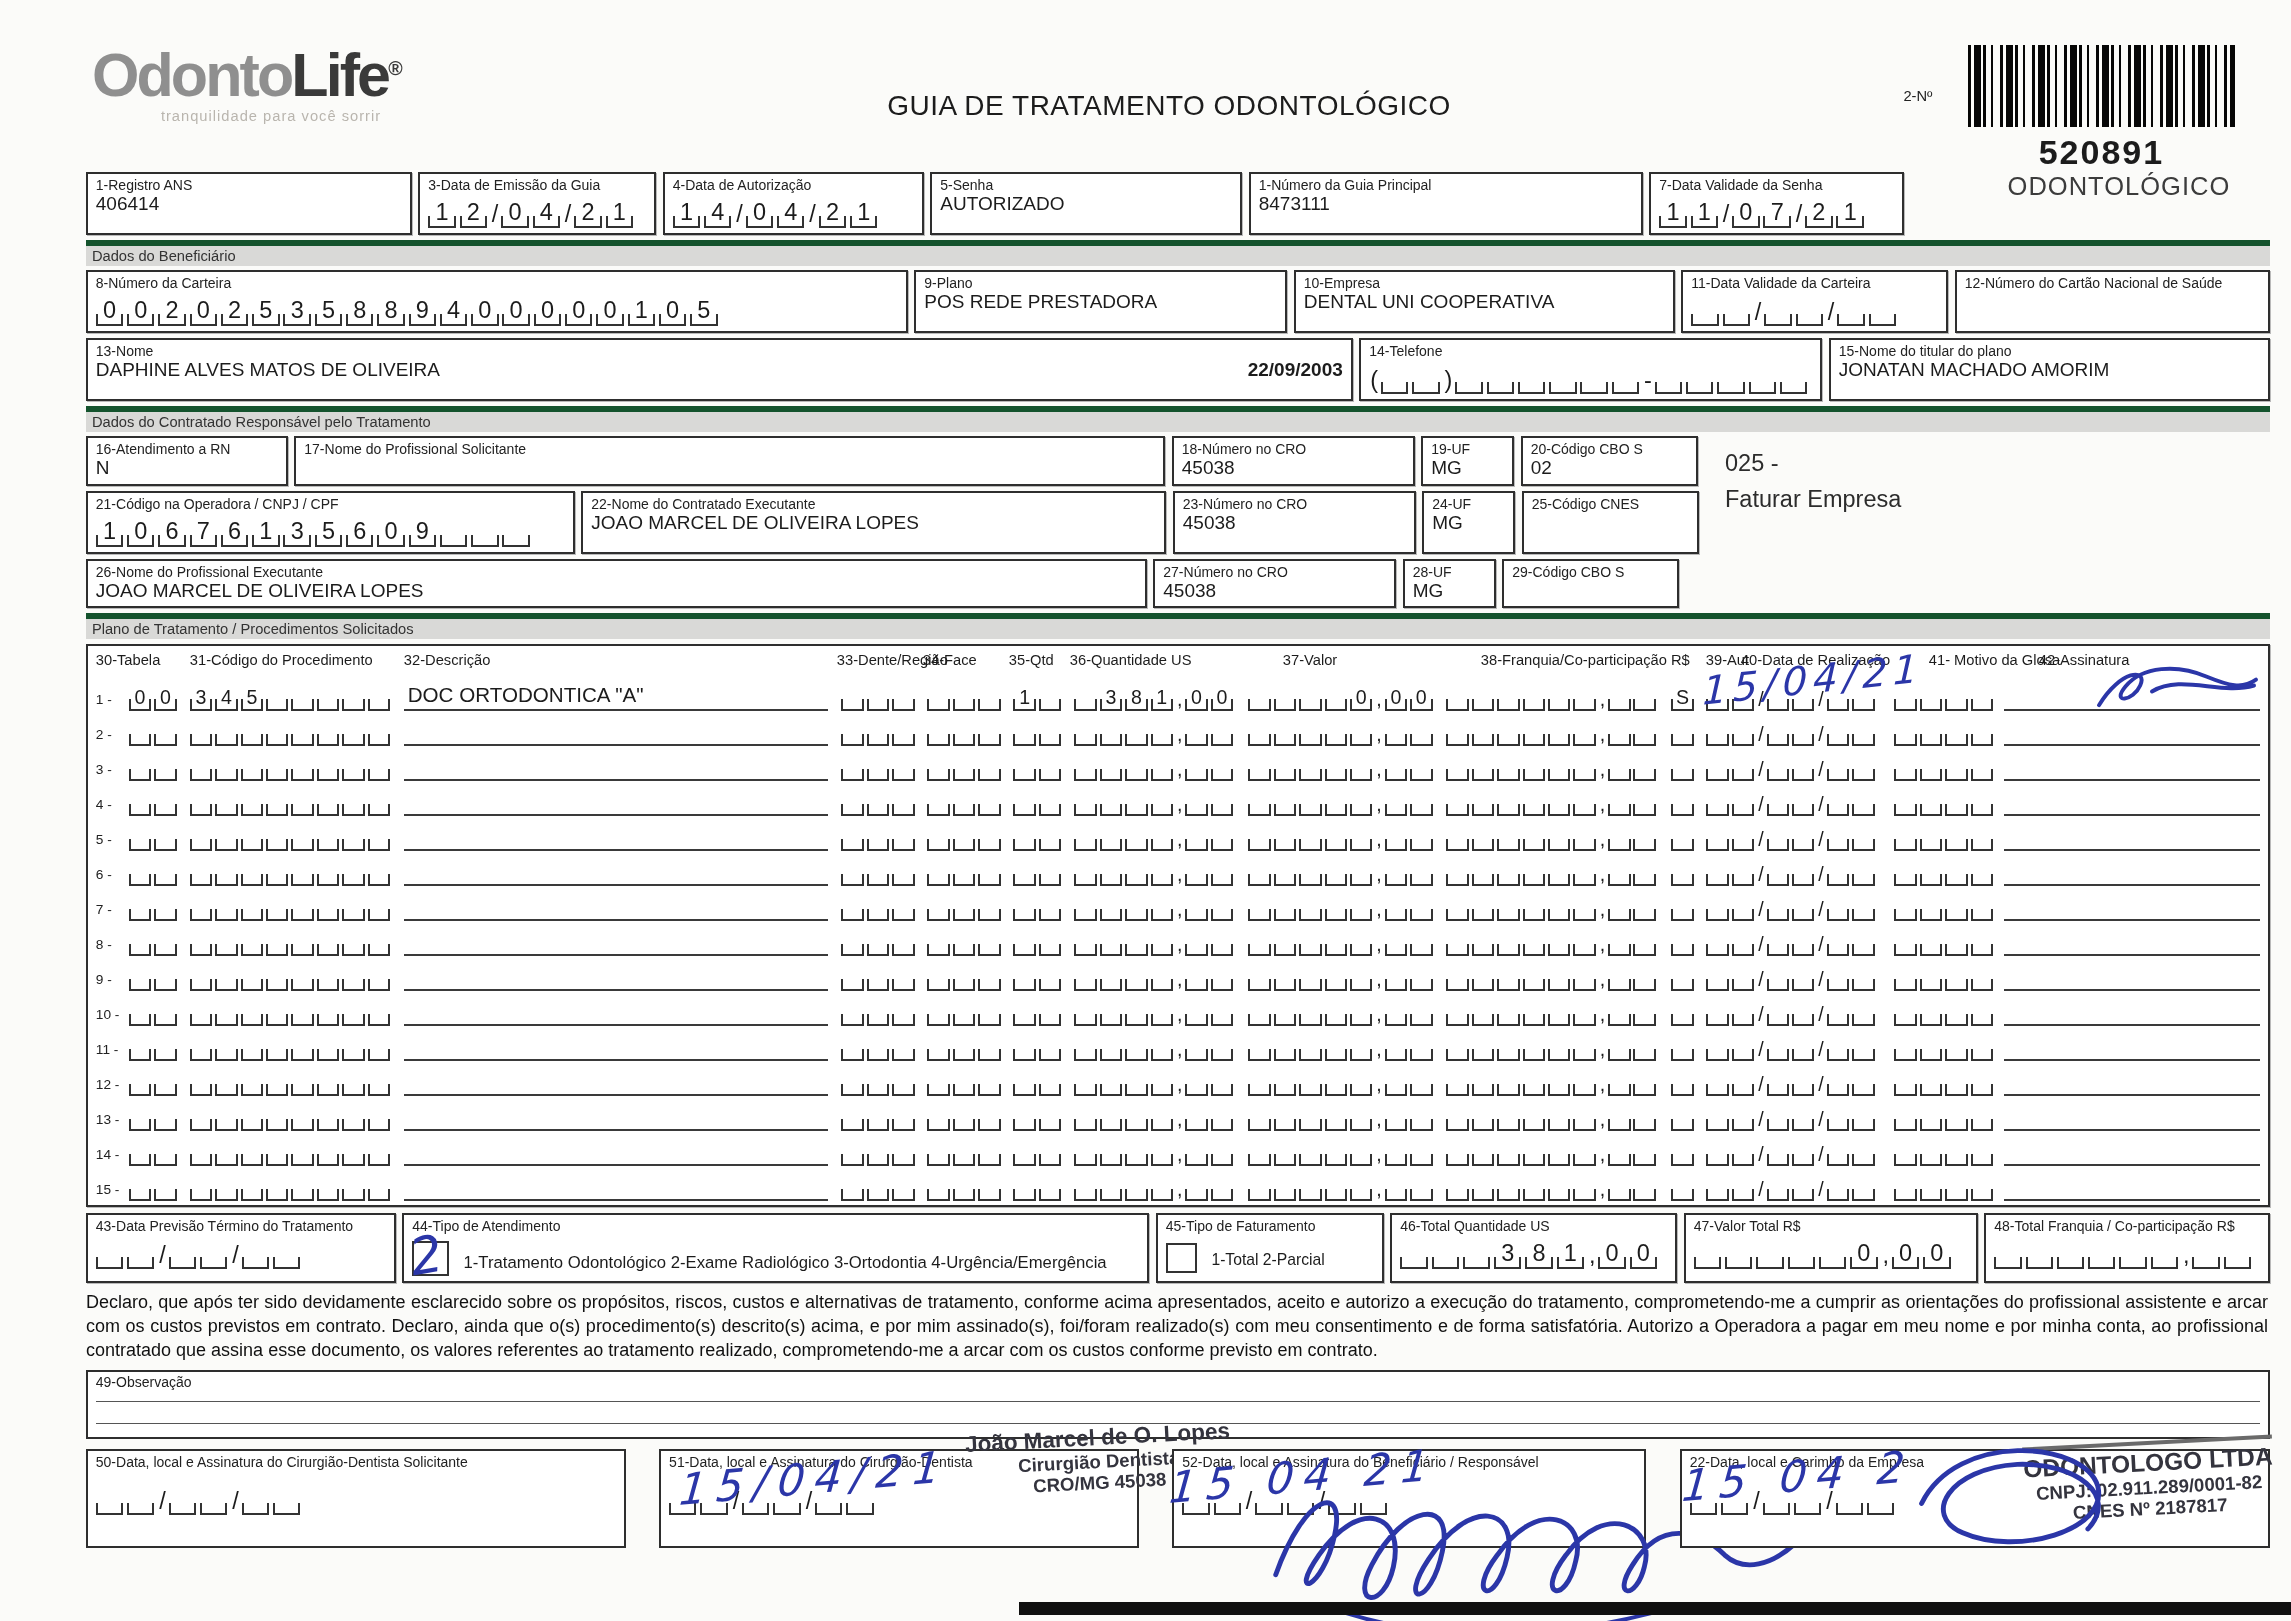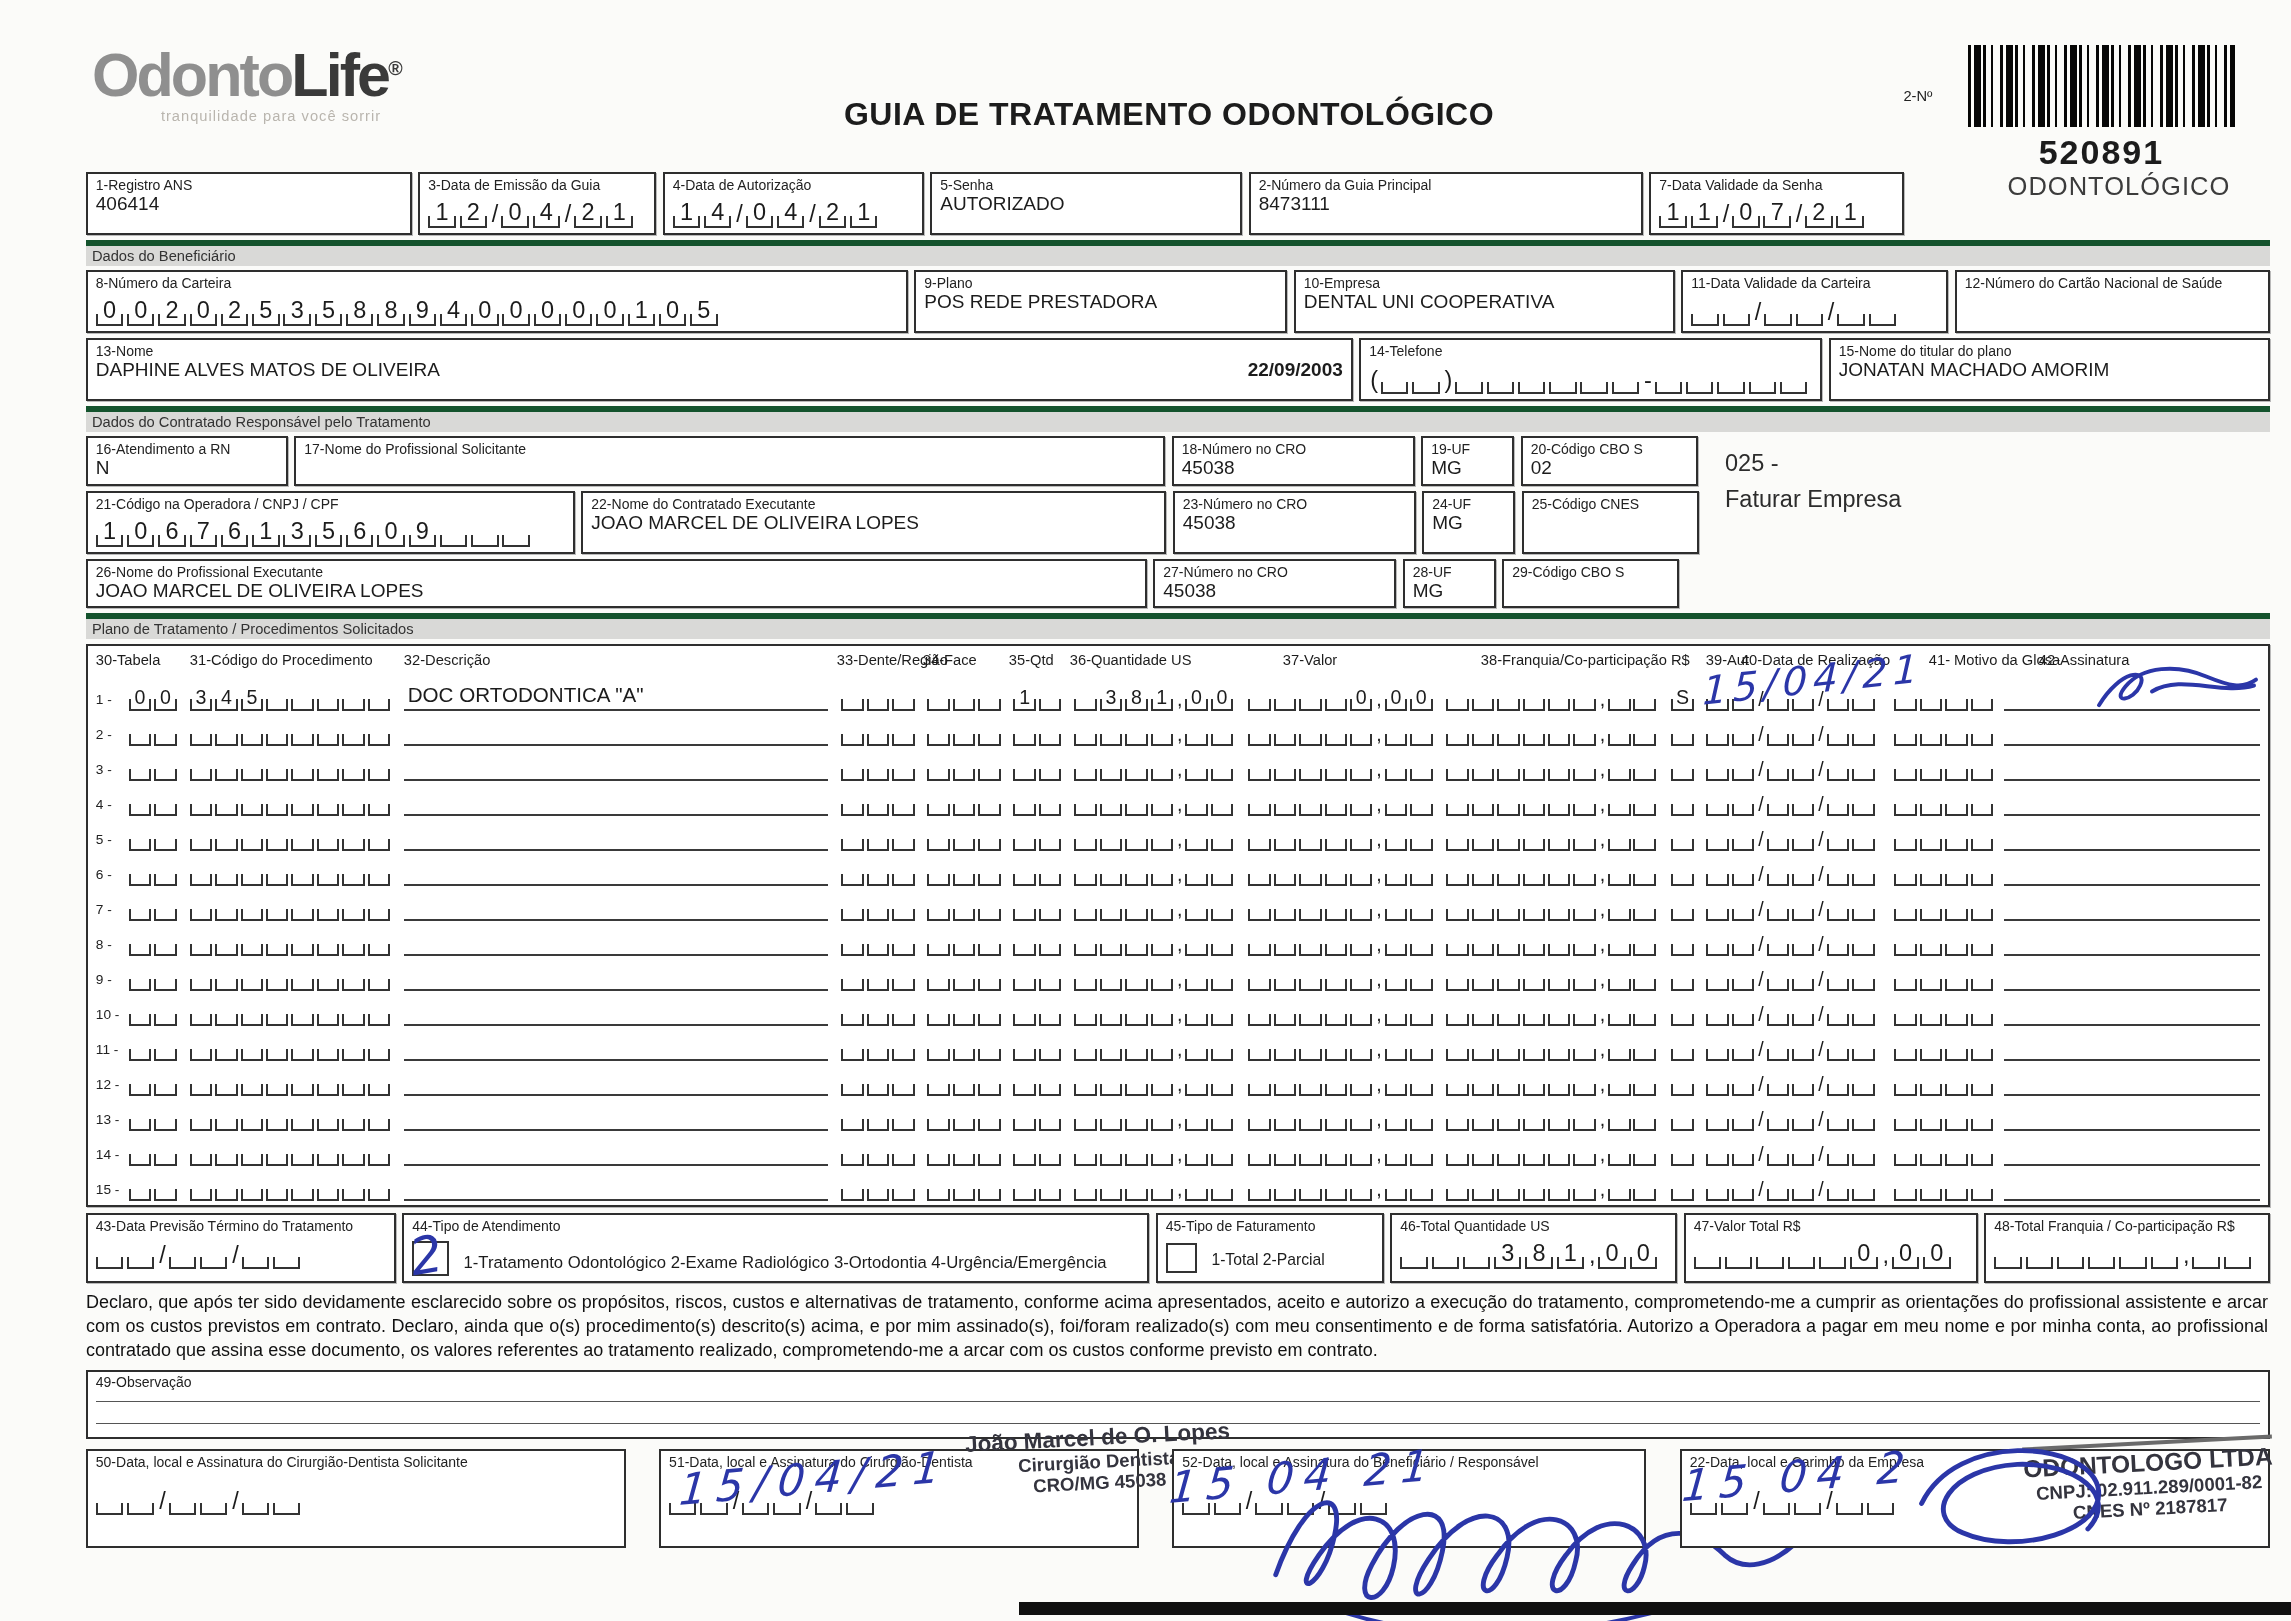--- a/index.html
+++ b/index.html
@@ -7,22 +7,22 @@
         font-family:"Liberation Sans",sans-serif;color:#1c1c1c;}
   .inner{position:absolute;left:86px;top:37px;width:2184px;}
 
   
   .hdr{position:relative;height:135px;}
   .logo{position:absolute;left:5.9px;top:7.8px;}
   .logo-word{font-size:61px;font-weight:bold;letter-spacing:-2.9px;color:#8f8f8f;line-height:1;}
   .logo-word b{color:#3a3a3a;font-weight:bold;}
   .logo-reg{font-size:19.6px;color:#3a3a3a;vertical-align:super;}
   .logo-tag{font-size:14.7px;color:#b9b5ae;margin-top:2px;margin-left:69px;letter-spacing:1px;}
-  .title{position:absolute;left:1083px;top:59px;transform:translateX(-50%);
-         font-size:32px;font-weight:bold;letter-spacing:0.5px;white-space:nowrap;}
+  .title{position:absolute;left:1083px;top:53px;transform:translateX(-50%);
+         font-size:28px;font-weight:normal;letter-spacing:0.5px;white-space:nowrap;}
   .bcwrap{position:absolute;right:21.6px;top:7.8px;width:294px;text-align:center;}
   .bclabel{position:absolute;left:-51px;top:43px;font-size:14.7px;color:#222;}
   .barcode{height:82px;width:267px;margin:0 auto;
     background:repeating-linear-gradient(90deg,#060606 0 2.9px,transparent 2.9px 5.9px,#060606 5.9px 12.7px,transparent 12.7px 14.7px,#060606 14.7px 17.6px,transparent 17.6px 23.5px,#060606 23.5px 25.5px,transparent 25.5px 32px);}
   .bcnum{font-size:34px;font-weight:600;letter-spacing:2px;margin-top:5.9px;}
   .bcsub{font-size:25.5px;color:#3c3c3c;letter-spacing:1px;margin-left:35px;}
 
   
   .frow{display:flex;align-items:stretch;margin-bottom:4.9px;}
   .fbox{border:2px solid #2e2e2e;box-shadow:1px 1px 0 #b9b9b9;background:#fff;
@@ -143,21 +143,21 @@
             <span class="sep">/</span>
             <span class="cc">2</span>
             <span class="cc">1</span>
           </div>
     </div>
     <div class="fbox" style="width:292px">
       <div class="flabel">5-Senha</div>
       <div class="fval">AUTORIZADO</div>
     </div>
     <div class="fbox" style="width:374px">
-      <div class="flabel">2-Número da Guia Principal</div>
+      <div class="flabel">1-Número da Guia Principal</div>
       <div class="fval">8473111</div>
     </div>
     <div class="fbox" style="width:235px">
       <div class="flabel">7-Data Validade da Senha</div>
       <div class="comb">
             <span class="cc">1</span>
             <span class="cc">1</span>
             <span class="sep">/</span>
             <span class="cc">0</span>
             <span class="cc">7</span>

